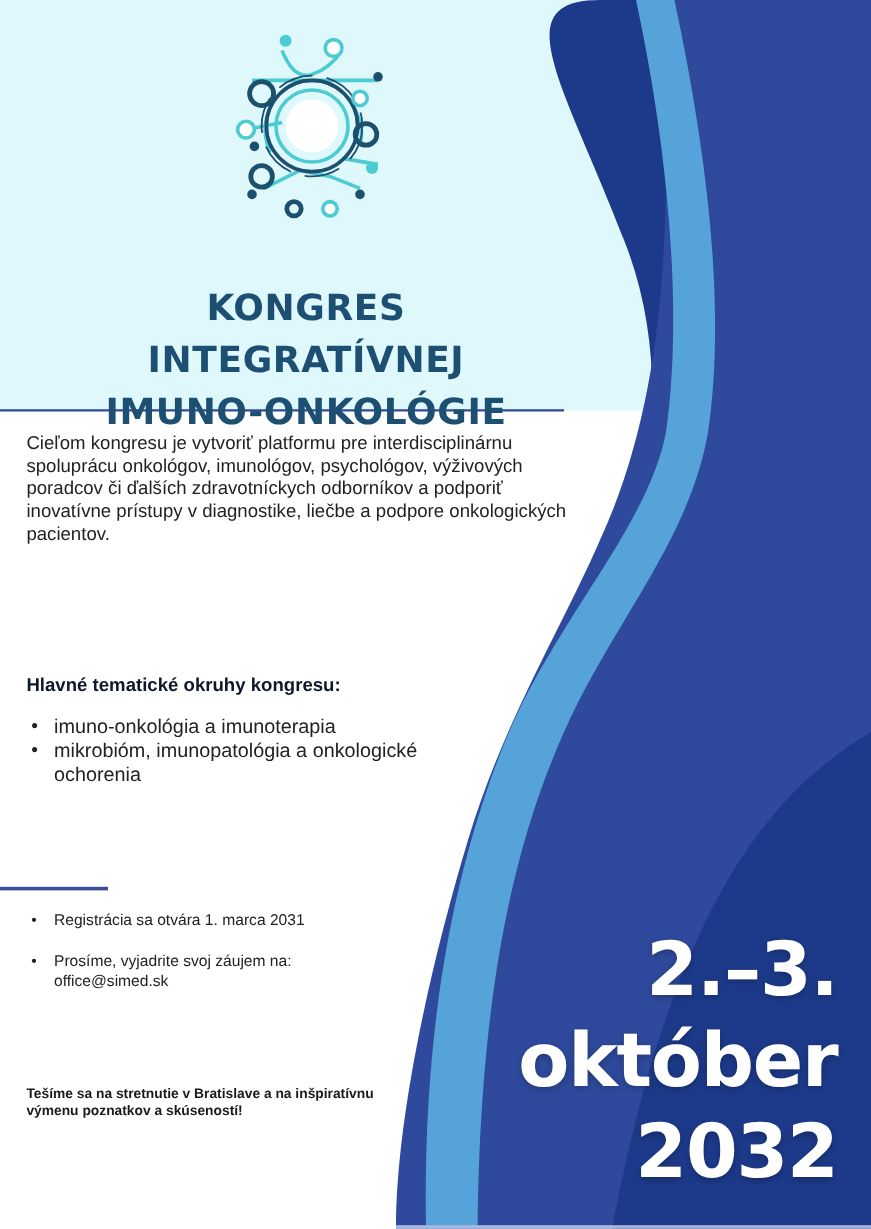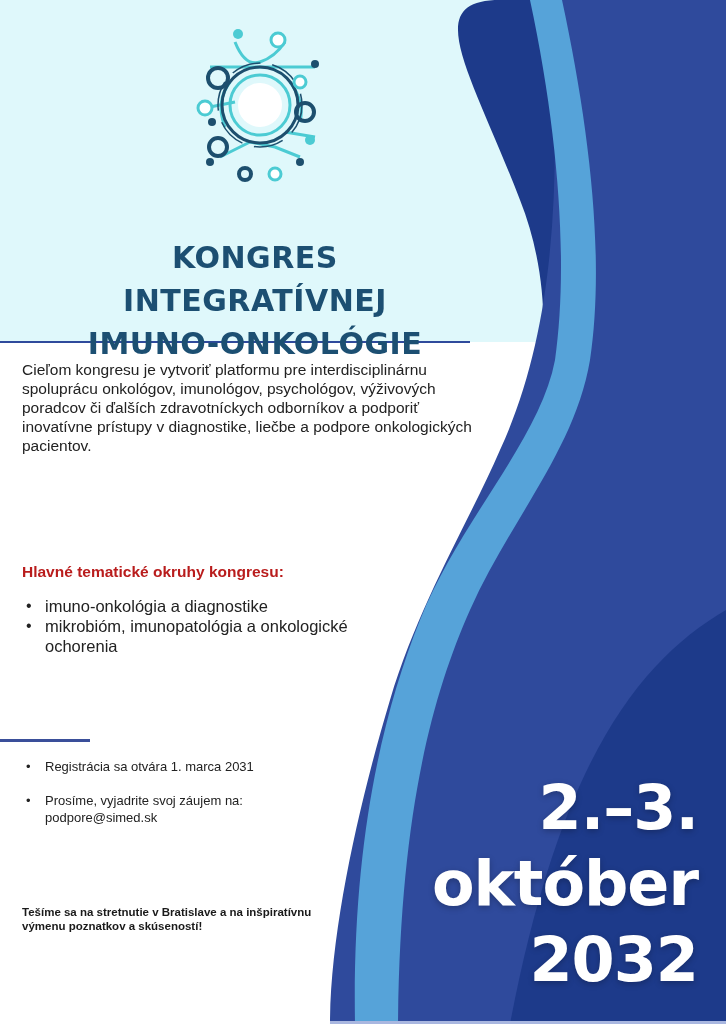--- a/index.html
+++ b/index.html
@@ -20,21 +20,21 @@
     }
     .title div { white-space: nowrap; }
 
     .intro {
       left: 22px; top: 360px; width: 470px;
       color: #222; font-size: 15.5px; line-height: 19px;
     }
     .intro p { margin: 0 0 19px 0; }
 
     .topics-heading {
-      left: 22px; top: 563px; font-weight: bold; font-size: 15.5px; color: #b91c1c;
+      left: 22px; top: 563px; font-weight: bold; font-size: 15.5px; color: #0f172a;
     }
     .topics {
       left: 22px; top: 596px; width: 400px; margin: 0; padding: 0; list-style: none;
       font-size: 16.5px; line-height: 20px; color: #222;
     }
     .topics li { position: relative; padding-left: 23px; }
     .topics li::before {
       content: "•"; position: absolute; left: 4px; top: 0; font-size: 16px;
     }
 
@@ -117,31 +117,31 @@
   <div>INTEGRATÍVNEJ</div>
   <div>IMUNO-ONKOLÓGIE</div>
 </div>
 
 <div class="layer intro">
   <p>Cieľom kongresu je vytvoriť platformu pre interdisciplinárnu spoluprácu onkológov, imunológov, psychológov, výživových poradcov či ďalších zdravotníckych odborníkov a podporiť inovatívne prístupy v diagnostike, liečbe a podpore onkologických pacientov.</p>
 </div>
 
 <div class="layer topics-heading">Hlavné tematické okruhy kongresu:</div>
 <ul class="layer topics">
-  <li>imuno-onkológia a diagnostike</li>
+  <li>imuno-onkológia a imunoterapia</li>
   <li>mikrobióm, imunopatológia a onkologické ochorenia</li>
 </ul>
 
 <div class="layer divider"></div>
 
 <ul class="layer info">
   <li>Registrácia sa otvára 1. marca 2031</li>
   <li>
     <span>Prosíme, vyjadrite svoj záujem na:</span><br>
-    <span>podpore@simed.sk</span>
+    <span>office@simed.sk</span>
   </li>
 </ul>
 
 <div class="layer closing">Tešíme sa na stretnutie v Bratislave a na inšpiratívnu výmenu poznatkov a skúseností!</div>
 
 <div class="layer date">
   <div>2.–3.</div>
   <div>október</div>
   <div>2032</div>
 </div>

